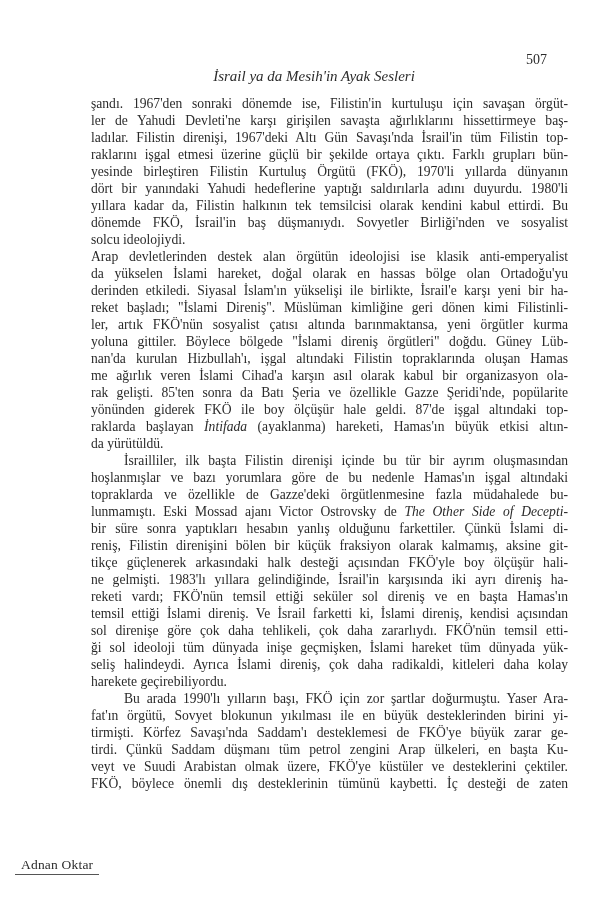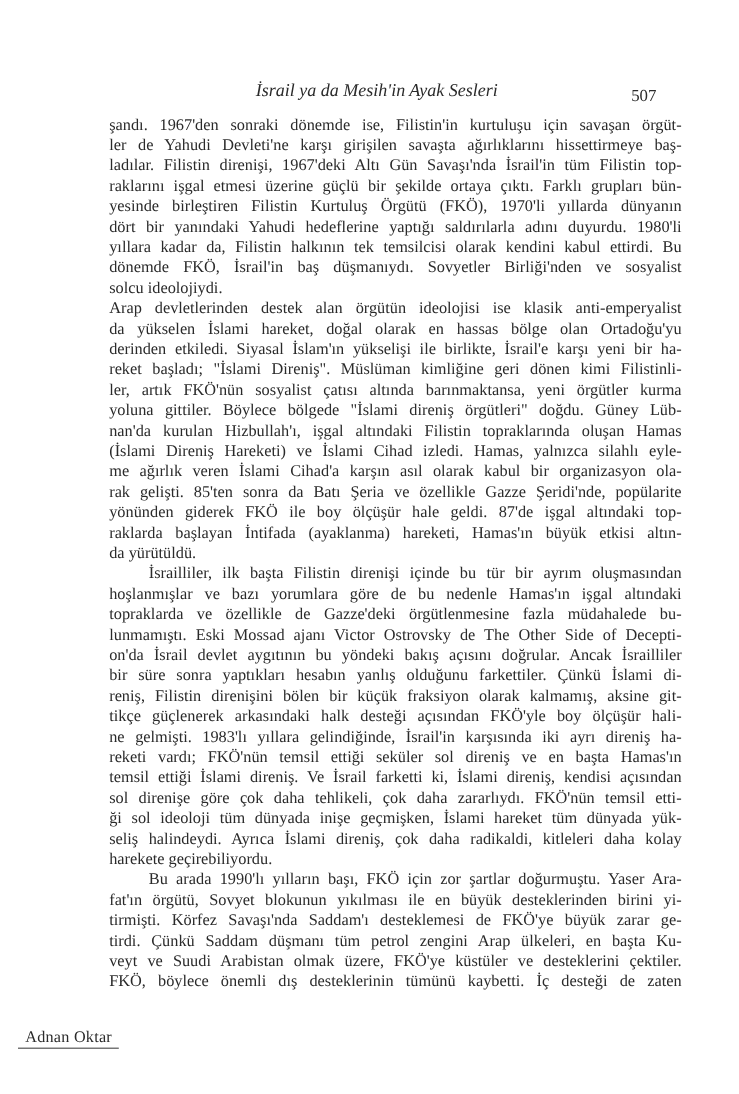--- a/index.html
+++ b/index.html
@@ -34,21 +34,20 @@
       color: #2b2b2b;
       text-align: center;
     }
     .page-number {
       position: absolute;
       left: 526px;
       top: 0;
       font-size: 14px;
       line-height: 22px;
       color: #2b2b2b;
-      margin-top: 21px;
     }
     .body-text {
       position: absolute;
       top: 95px;
       left: 77px;
       width: 477px;
       font-size: 13.6px;
       line-height: 17px;
       text-align: justify;
       hyphens: manual;
@@ -61,21 +60,21 @@
       text-align: justify;
       text-align-last: justify;
       overflow: visible;
     }
     .line.last {
       text-align-last: left;
     }
     .line.indent {
       padding-left: 33px;
     }
-    .it { }
+    .it { font-style: italic; }
     .footer {
       position: absolute;
       top: 855px;
       left: 0;
       width: 616px;
       text-align: left;
       padding-left: 15px;
     }
     .footer-author {
       display: inline-block;
@@ -108,33 +107,31 @@
       <span class="line last">solcu ideolojiydi.</span>
       <span class="line">Arap devletlerinden destek alan örgütün ideolojisi ise klasik anti-emperyalist</span>
     </div>
     <div>
       <span class="line">da yükselen İslami hareket, doğal olarak en hassas bölge olan Ortadoğu'yu</span>
       <span class="line">derinden etkiledi. Siyasal İslam'ın yükselişi ile birlikte, İsrail'e karşı yeni bir ha-</span>
       <span class="line">reket başladı; "İslami Direniş". Müslüman kimliğine geri dönen kimi Filistinli-</span>
       <span class="line">ler, artık FKÖ'nün sosyalist çatısı altında barınmaktansa, yeni örgütler kurma</span>
       <span class="line">yoluna gittiler. Böylece bölgede "İslami direniş örgütleri" doğdu. Güney Lüb-</span>
       <span class="line">nan'da kurulan Hizbullah'ı, işgal altındaki Filistin topraklarında oluşan Hamas</span>
-      <span class="line">(İslami Direniş Hareketi) ve İslami Cihad izledi. Hamas, yalnızca silahlı eyle-</span>
       <span class="line">me ağırlık veren İslami Cihad'a karşın asıl olarak kabul bir organizasyon ola-</span>
       <span class="line">rak gelişti. 85'ten sonra da Batı Şeria ve özellikle Gazze Şeridi'nde, popülarite</span>
       <span class="line">yönünden giderek FKÖ ile boy ölçüşür hale geldi. 87'de işgal altındaki top-</span>
       <span class="line">raklarda başlayan <span class="it">İntifada</span> (ayaklanma) hareketi, Hamas'ın büyük etkisi altın-</span>
       <span class="line last">da yürütüldü.</span>
     </div>
     <div>
       <span class="line indent">İsrailliler, ilk başta Filistin direnişi içinde bu tür bir ayrım oluşmasından</span>
       <span class="line">hoşlanmışlar ve bazı yorumlara göre de bu nedenle Hamas'ın işgal altındaki</span>
       <span class="line">topraklarda ve özellikle de Gazze'deki örgütlenmesine fazla müdahalede bu-</span>
       <span class="line">lunmamıştı. Eski Mossad ajanı Victor Ostrovsky de <span class="it">The Other Side of Decepti-</span></span>
-      <span class="line"><span class="it">on</span>'da İsrail devlet aygıtının bu yöndeki bakış açısını doğrular. Ancak İsrailliler</span>
       <span class="line">bir süre sonra yaptıkları hesabın yanlış olduğunu farkettiler. Çünkü İslami di-</span>
       <span class="line">reniş, Filistin direnişini bölen bir küçük fraksiyon olarak kalmamış, aksine git-</span>
       <span class="line">tikçe güçlenerek arkasındaki halk desteği açısından FKÖ'yle boy ölçüşür hali-</span>
       <span class="line">ne gelmişti. 1983'lı yıllara gelindiğinde, İsrail'in karşısında iki ayrı direniş ha-</span>
       <span class="line">reketi vardı; FKÖ'nün temsil ettiği seküler sol direniş ve en başta Hamas'ın</span>
       <span class="line">temsil ettiği İslami direniş. Ve İsrail farketti ki, İslami direniş, kendisi açısından</span>
       <span class="line">sol direnişe göre çok daha tehlikeli, çok daha zararlıydı. FKÖ'nün temsil etti-</span>
       <span class="line">ği sol ideoloji tüm dünyada inişe geçmişken, İslami hareket tüm dünyada yük-</span>
       <span class="line">seliş halindeydi. Ayrıca İslami direniş, çok daha radikaldi, kitleleri daha kolay</span>
       <span class="line last">harekete geçirebiliyordu.</span>

